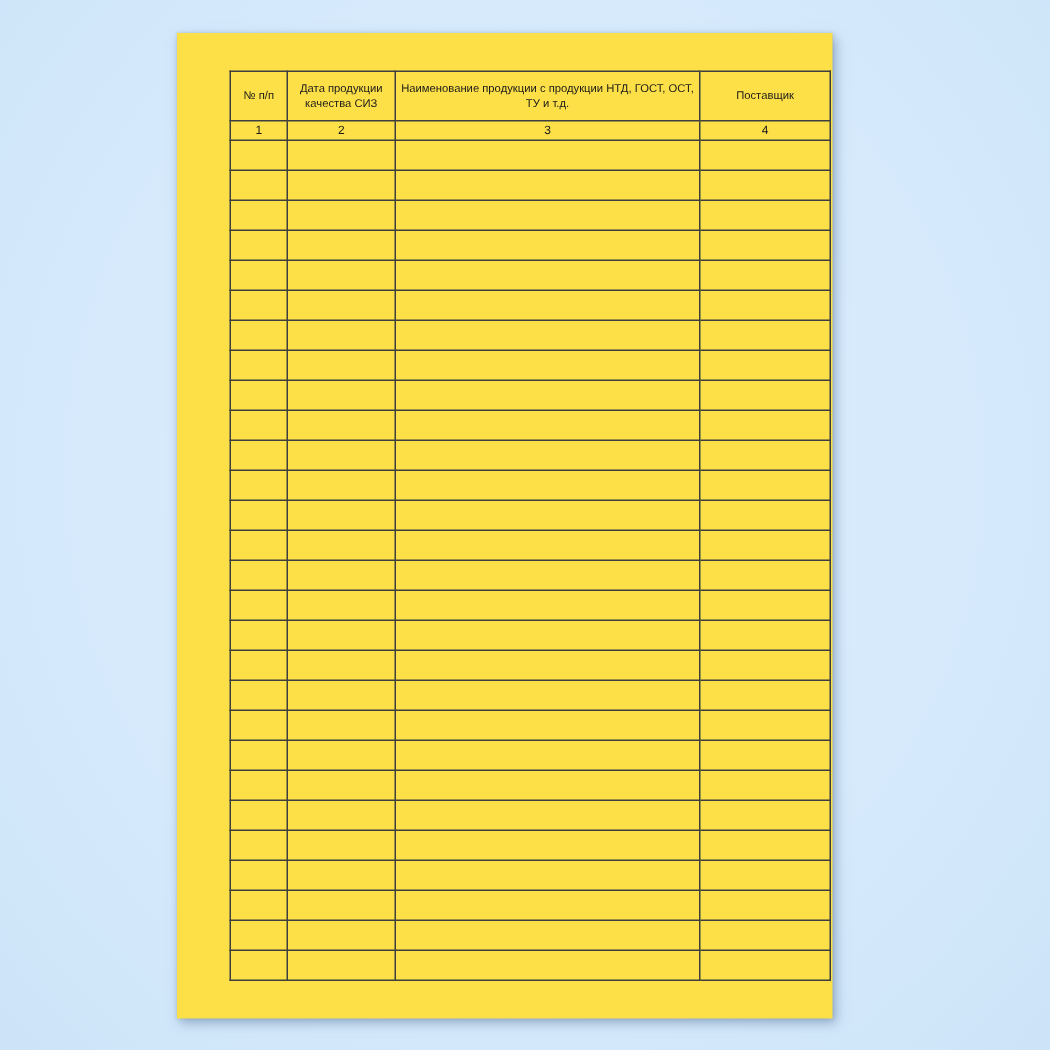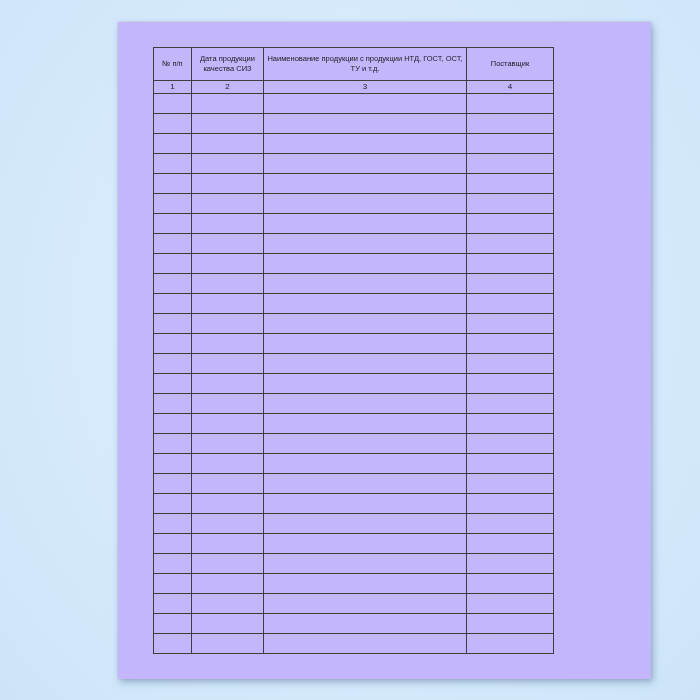--- a/index.html
+++ b/index.html
@@ -11,23 +11,23 @@
     height: 700px;
     position: relative;
     overflow: hidden;
     background: radial-gradient(ellipse at 50% 45%, #ddeefd 0%, #d6eafc 55%, #cde4f8 100%);
     font-family: "Liberation Sans", "DejaVu Sans", sans-serif;
   }
   .page {
     position: absolute;
     left: 118px;
     top: 22px;
-    width: 533px;
+    width: 437px;
     height: 657px;
-    background: #c4b5fd;
+    background: #fde047;
     box-shadow: 2px 3px 7px rgba(96, 126, 158, 0.55), 0 0 2px rgba(120, 150, 180, 0.35);
   }
   table.journal {
     position: absolute;
     left: 35px;
     top: 25px;
     width: 400px;
     border-collapse: collapse;
     table-layout: fixed;
   }

